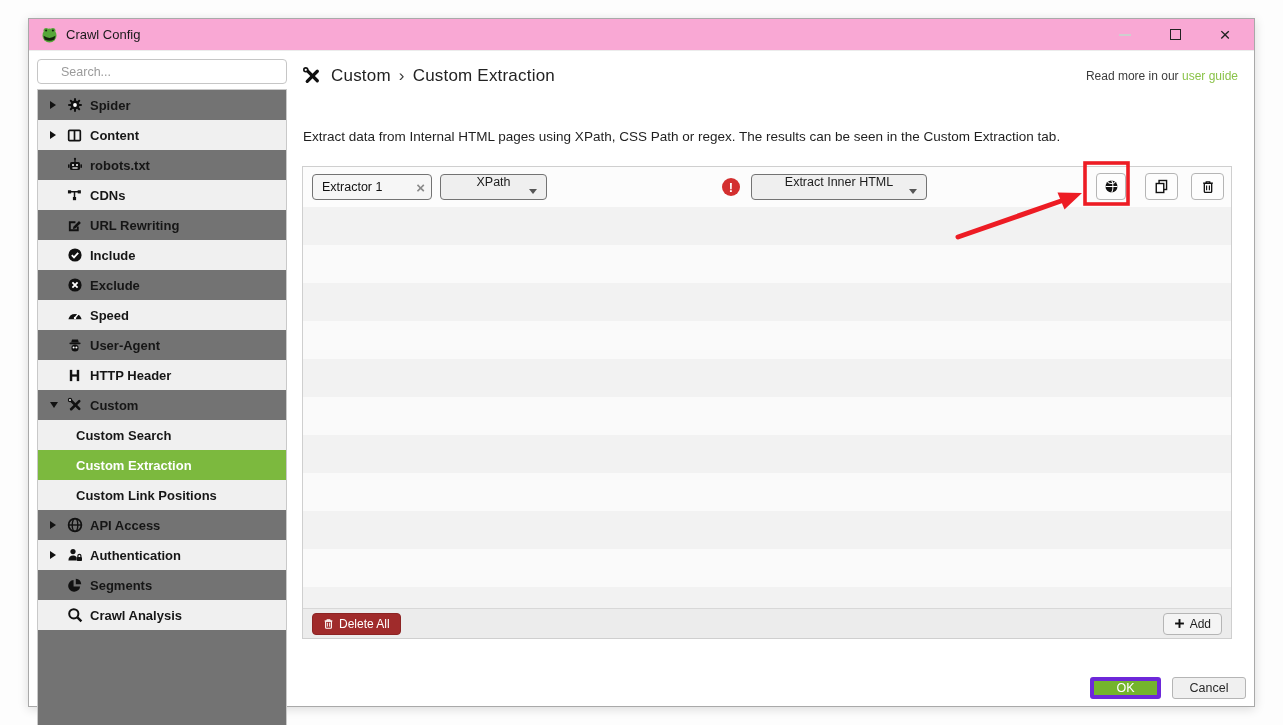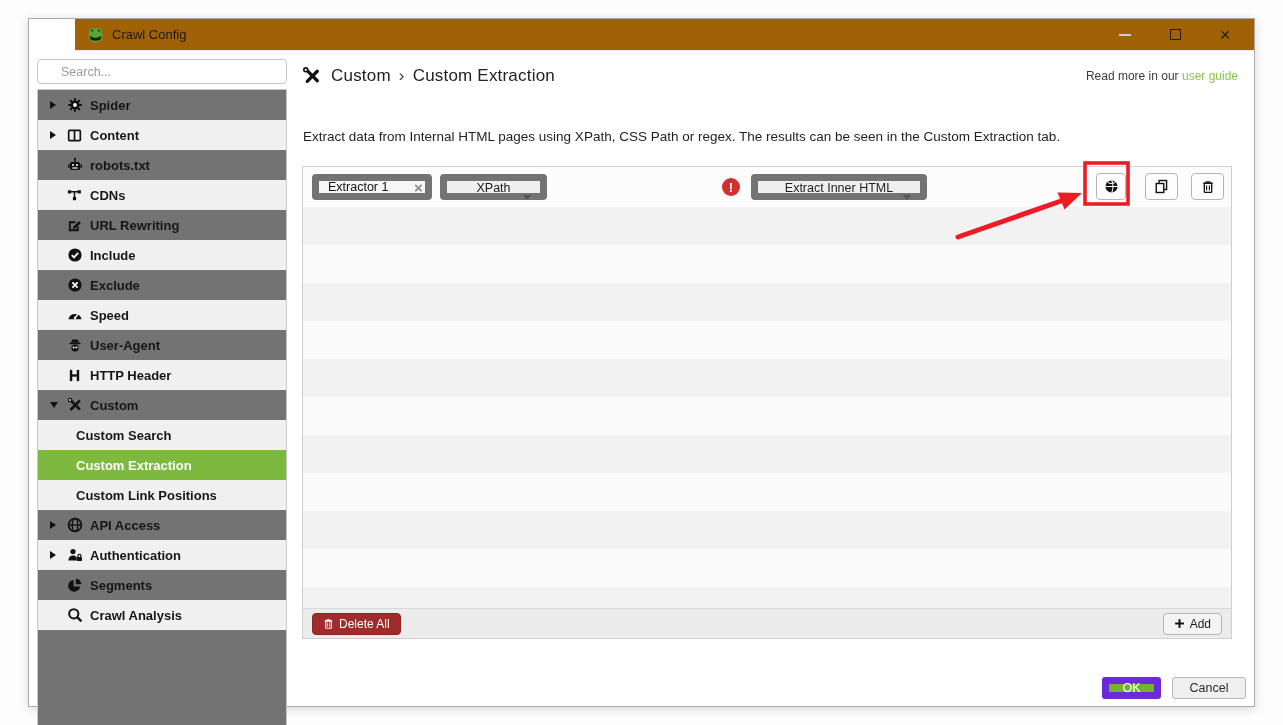--- a/index.html
+++ b/index.html
@@ -3,21 +3,21 @@
 <meta charset="utf-8">
 <style>
   * { margin:0; padding:0; box-sizing:border-box; }
   html,body { width:1283px; height:725px; background:#fff; font-family:"Liberation Sans","DejaVu Sans",sans-serif; overflow:hidden; }
   .canvas { position:relative; width:1283px; height:725px; background:#fdfdfd; }
 
   
   .window { position:absolute; left:28px; top:18px; width:1227px; height:689px; background:#fff;
             border:1px solid #a9a9a9; box-shadow:0 2px 10px rgba(0,0,0,.14); }
   .titlebar { position:absolute; left:0; top:0; right:0; height:32px; display:flex; align-items:center;
-              padding:0 12px; border-bottom:1px solid #ececec; background:#a16207;margin-left:46px; }
+              padding:0 12px; border-bottom:1px solid #ececec; background:#f9a8d4; }
   .titlebar .app-title { font-size:13px; color:#1a1a1a; margin-left:8px; }
   .win-controls { margin-left:auto; display:flex; align-items:center; gap:32px; padding-right:8px; }
   .wc { width:18px; height:18px; display:flex; align-items:center; justify-content:center; cursor:default; }
   .min-glyph { width:12px; height:2px; background:#cfcfcf; }
   .max-glyph { width:11px; height:11px; border:1.5px solid #222; }
   .close-glyph { font-size:19px; line-height:1; color:#222; font-weight:400; }
 
   
   .sidebar { position:absolute; left:8px; top:40px; width:250px; }
   .search-input { width:250px; height:25px; border:1px solid #c6c6c6; border-radius:4px; padding:0 23px;
@@ -39,21 +39,21 @@
   .crumb-icon { width:20px; height:20px; margin-right:9px; }
   .crumb-text { font-size:17px; color:#232323; font-weight:500; letter-spacing:.2px; }
   .crumb-sep { margin:0 8px; color:#3a3a3a; }
   .read-more { margin-left:auto; font-size:12px; color:#3c3c3c; }
   .read-more a { color:#8bc34a; text-decoration:none; cursor:pointer; }
   .desc { position:absolute; left:274px; top:110px; font-size:13.5px; color:#1f1f1f; }
 
   
   .panel { position:absolute; left:273px; top:147px; width:930px; height:473px; border:1px solid #cfcfcf; background:#fff; }
   .ext-row { position:relative; height:40px; background:#fcfcfc; }
-  .ctl { position:absolute; top:7px; height:26px; border:7px solid #737373; border-radius:4px; display:flex;
+  .ctl { position:absolute; top:7px; height:26px; border:1px solid #737373; border-radius:4px; display:flex;
          align-items:center; font-size:12.5px; color:#1c1c1c; background:#fff; }
   .ctl.gray { background:#efefef; }
   .name-field { left:9px; width:120px; background:#f6f6f6; padding:0 6px 0 9px; }
   .name-field input { border:none; background:transparent; width:86px; font-size:12.5px; color:#111; outline:none; font-family:inherit; }
   .clear-x { margin-left:auto; color:#8a8a8a; font-size:15px; font-weight:700; line-height:1; cursor:pointer; }
   .sel { cursor:pointer; padding:0 9px;flex-direction:column; }
   .type-sel { left:137px; width:107px; }
   .out-sel { left:448px; width:176px; }
   .caret { margin-left:auto; width:0; height:0; border-top:5px solid #555; border-left:4px solid transparent; border-right:4px solid transparent; }
   .xpath-field { left:252px; width:157px; padding:0 7px 0 9px;margin-top:48px; }
@@ -75,21 +75,21 @@
 
   .panel-toolbar { position:absolute; left:0; right:0; bottom:0; height:30px; background:#ececec; border-top:1px solid #d8d8d8;
                    display:flex; align-items:center; padding:0 9px; }
   .delete-all-btn { height:22px; background:#a02b2b; border:1px solid #8c2424; border-radius:4px; color:#fff;
                     font-size:12px; display:flex; align-items:center; gap:5px; padding:0 10px; cursor:pointer; }
   .add-btn { margin-left:auto; height:22px; background:#f4f4f4; border:1px solid #b5b5b5; border-radius:4px;
              color:#1c1c1c; font-size:12px; display:flex; align-items:center; gap:5px; padding:0 10px; cursor:pointer; }
 
   
   .footer { position:absolute; right:8px; top:658px; display:flex; gap:11px; }
-  .ok-btn { width:59px; height:22px; background:#74b42c; border:7px solid #6d28d9; border-radius:3px; color:#fff;
+  .ok-btn { width:71px; height:22px; background:#74b42c; border:4px solid #6d28d9; border-radius:3px; color:#fff;
             font-size:12.5px; display:flex; align-items:center; justify-content:center; cursor:pointer; }
   .cancel-btn { width:74px; height:22px; background:#f0f0f0; border:1px solid #b5b5b5; border-radius:3px; color:#2a2a2a;
                 font-size:12.5px; display:flex; align-items:center; justify-content:center; cursor:pointer; }
 
   
   .annot { position:absolute; left:0; top:0; width:1283px; height:725px; pointer-events:none; }
 </style>
 </head>
 <body>
 

